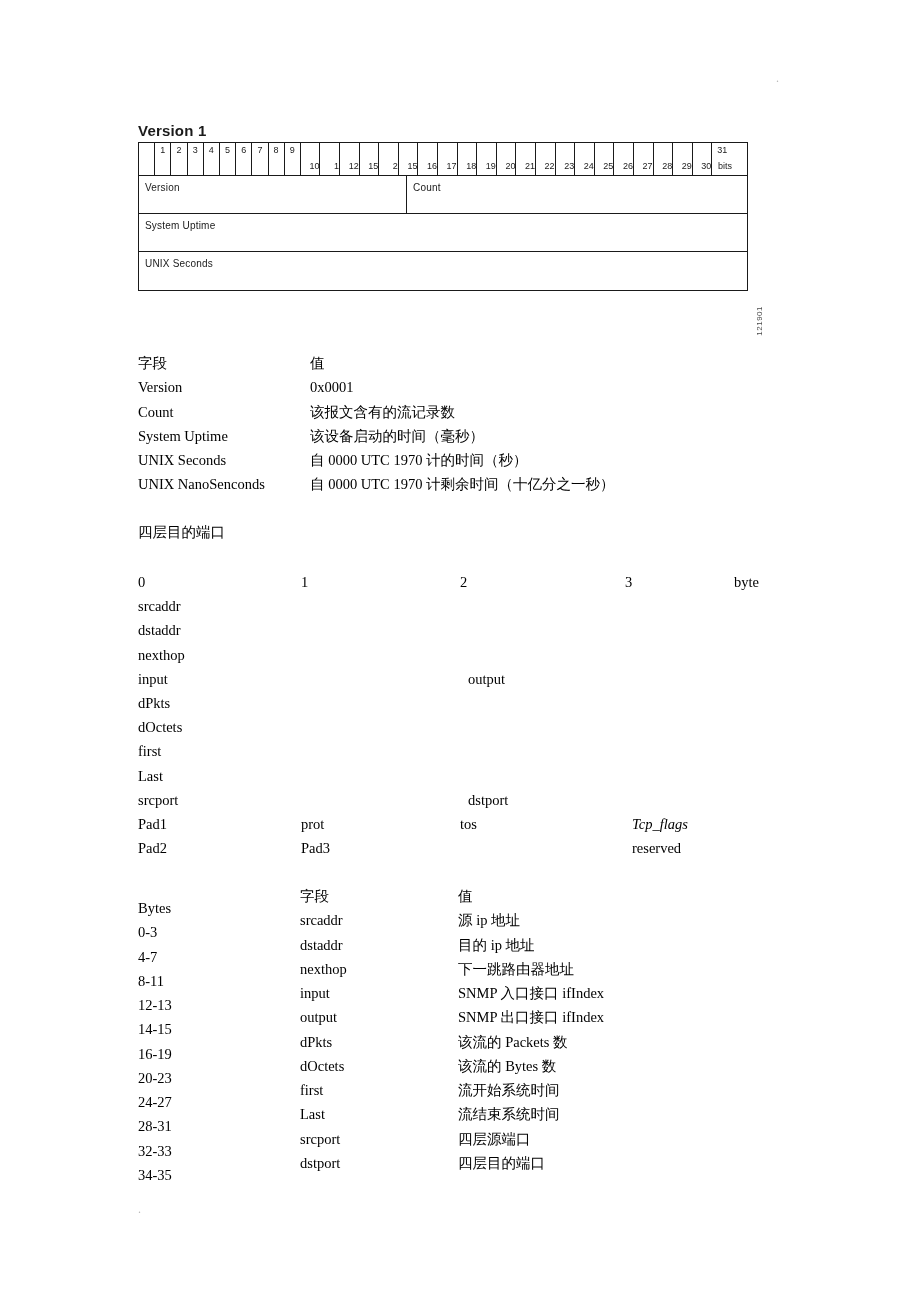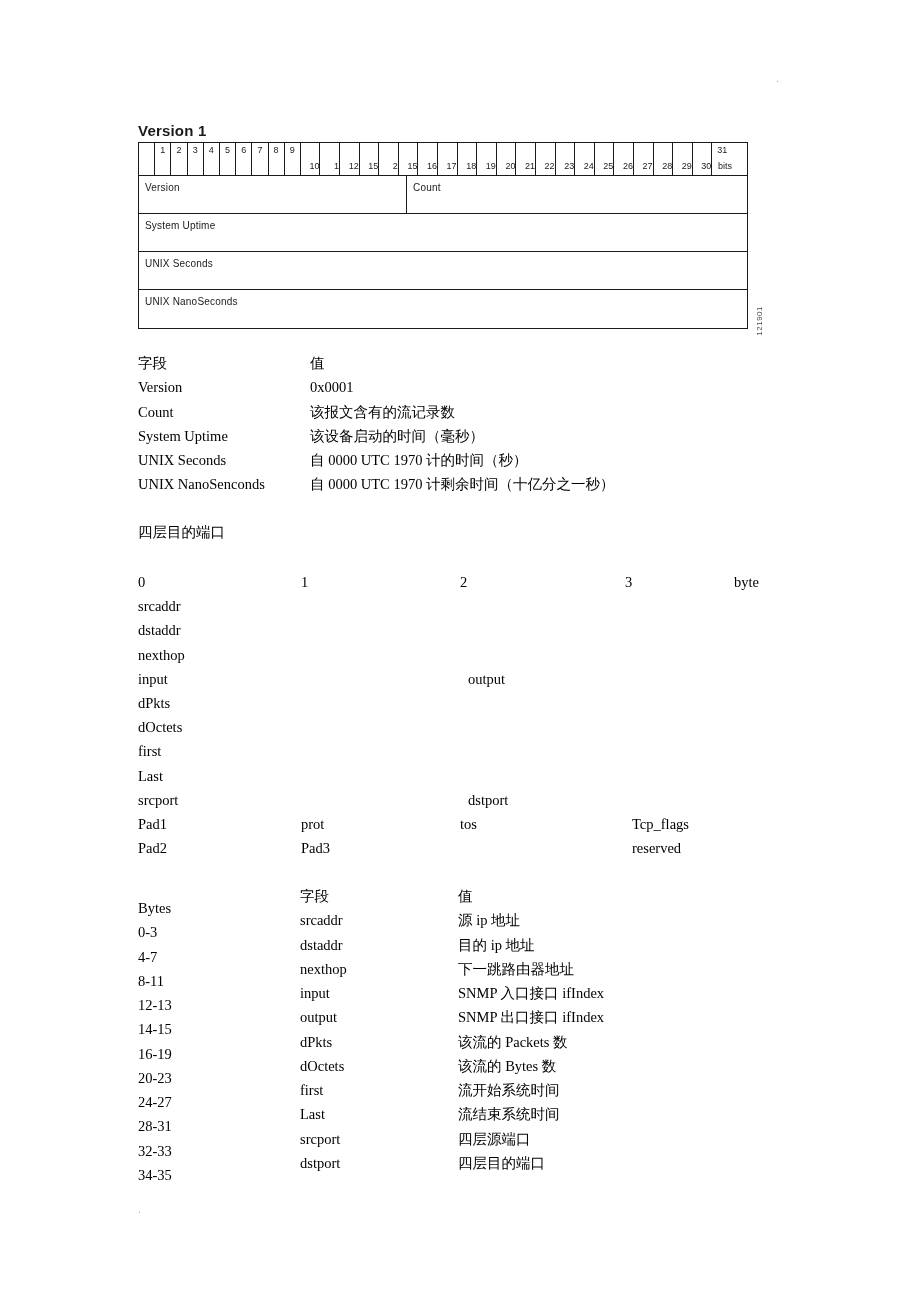--- a/index.html
+++ b/index.html
@@ -298,25 +298,20 @@
         <div class="pkt-row">
           <div class="pkt-seg full">
             <span class="pkt-label">System Uptime</span>
           </div>
         </div>
         <div class="pkt-row">
           <div class="pkt-seg full">
             <span class="pkt-label">UNIX Seconds</span>
           </div>
         </div>
-        <div class="pkt-row">
-          <div class="pkt-seg full">
-            <span class="pkt-label">UNIX NanoSeconds</span>
-          </div>
-        </div>
       </div>
       <div class="figure-id">121901</div>
     </div>
   </div>
 
   <div class="kv-table" id="kv-table">
       <div class="kv-row">
         <span class="doc-text kv-c1 cjk" style="position: absolute;">字段</span>
         <span class="doc-text kv-c2 cjk" style="position: absolute;">值</span>
       </div>
@@ -378,21 +373,21 @@
         <span class="doc-text lay-c0" style="position: absolute;">Last</span>
       </div>
       <div class="layout-row">
         <span class="doc-text lay-c0" style="position: absolute;">srcport</span>
         <span class="doc-text lay-c2b" style="position: absolute;">dstport</span>
       </div>
       <div class="layout-row">
         <span class="doc-text lay-c0" style="position: absolute;">Pad1</span>
         <span class="doc-text lay-c1" style="position: absolute;">prot</span>
         <span class="doc-text lay-c2" style="position: absolute;">tos</span>
-        <span class="doc-text lay-c3b" style="position: absolute;">Tcp_flags</span>
+        <span class="doc-text lay-c3b" style="position: absolute; font-style: italic;">Tcp_flags</span>
       </div>
       <div class="layout-row">
         <span class="doc-text lay-c0" style="position: absolute;">Pad2</span>
         <span class="doc-text lay-c1" style="position: absolute;">Pad3</span>
         <span class="doc-text lay-c3b" style="position: absolute;">reserved</span>
       </div>
     </div>
 
   <div class="bytes-table" id="bytes-table">
       <div class="bt-row">

